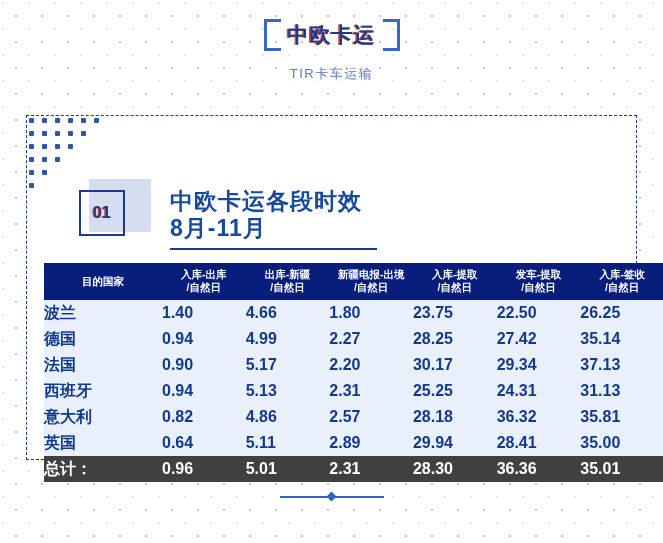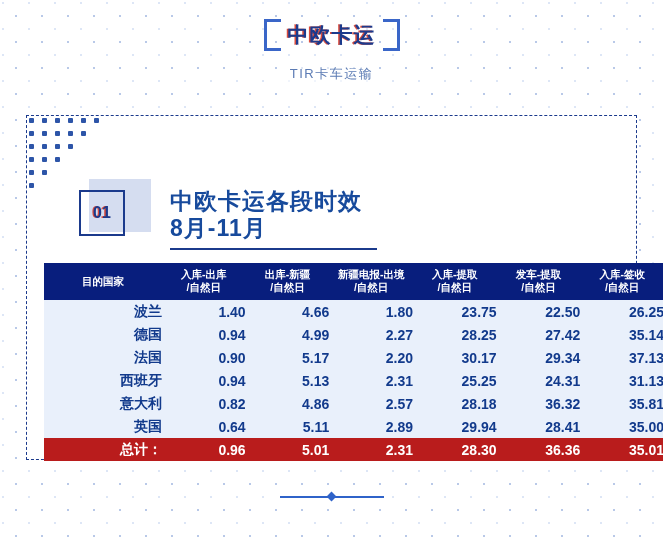--- a/index.html
+++ b/index.html
@@ -176,28 +176,28 @@
     line-height: 13px;
     text-align: center;
     border: none;
   }
   #data-table th .hdr-l1 { display: block; }
   #data-table th .hdr-l2 { display: block; }
   #data-table td {
     background: #e9f0fb;
     color: #123a8c;
     font-weight: bold;
-    font-size: 14px;
-    text-align: right;
+    font-size: 16px;
+    text-align: left;
     padding: 2.5px 0;
     border: none;
     margin-left: 48px;
   }
   #data-table tr.total-row td {
-    background: #b91c1c;
+    background: #404040;
     color: #ffffff;
   }
   .col-country { width: 118px; }
 
   
   #footer {
     position: absolute;
     left: 0;
     top: 490px;
     width: 663px;

